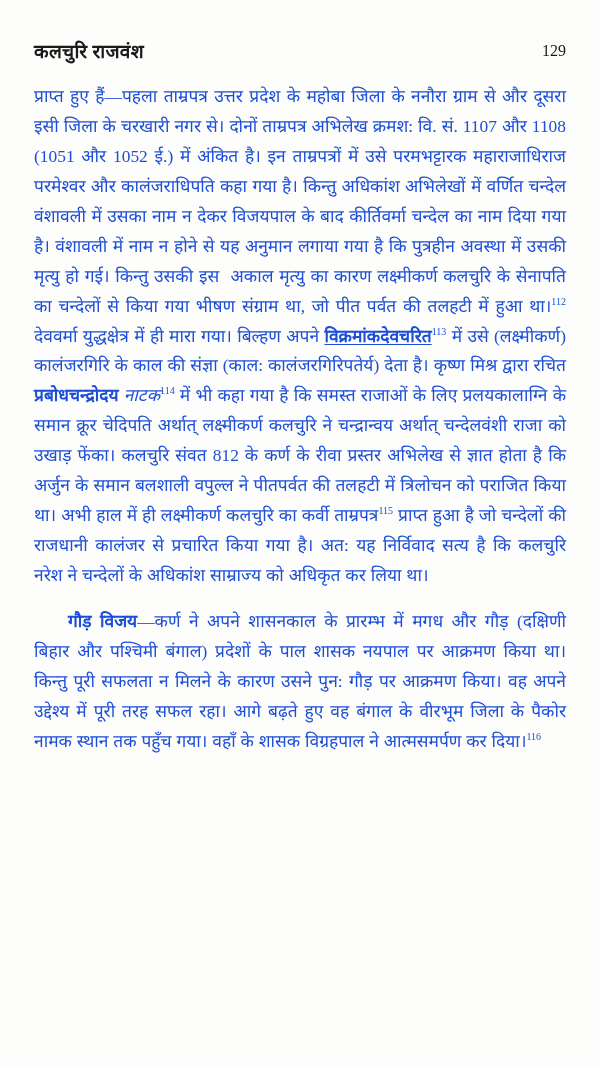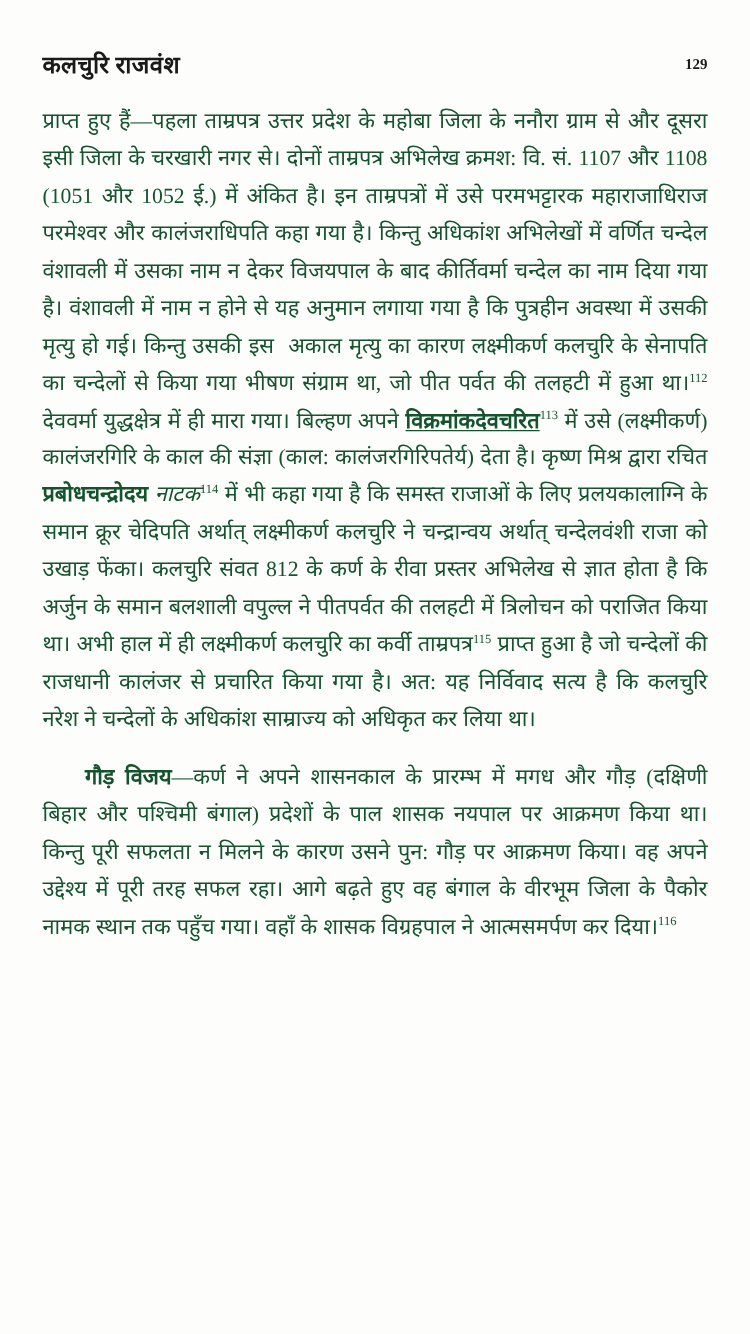--- a/index.html
+++ b/index.html
@@ -28,30 +28,30 @@
     justify-content: space-between;
     margin-bottom: 18px;
   }
   .header-title {
     font-size: 19px;
     font-weight: bold;
     letter-spacing: 0.3px;
     color: #1a1a1a;
   }
   .header-page-number {
-    font-size: 12px;
-    font-weight: bold;
+    font-size: 16px;
+    font-weight: normal;
     color: #1a1a1a;
   }
   .body-text {
     font-size: 17.4px;
     line-height: 1.72;
     text-align: justify;
     text-justify: inter-word;
-    color: #14532d;
+    color: #1d4ed8;
     word-spacing: 0.5px;
   }
   .para {
     margin: 0 0 0 0;
   }
   .para + .para {
     margin-top: 16px;
   }
   .indent {
     text-indent: 34px;

